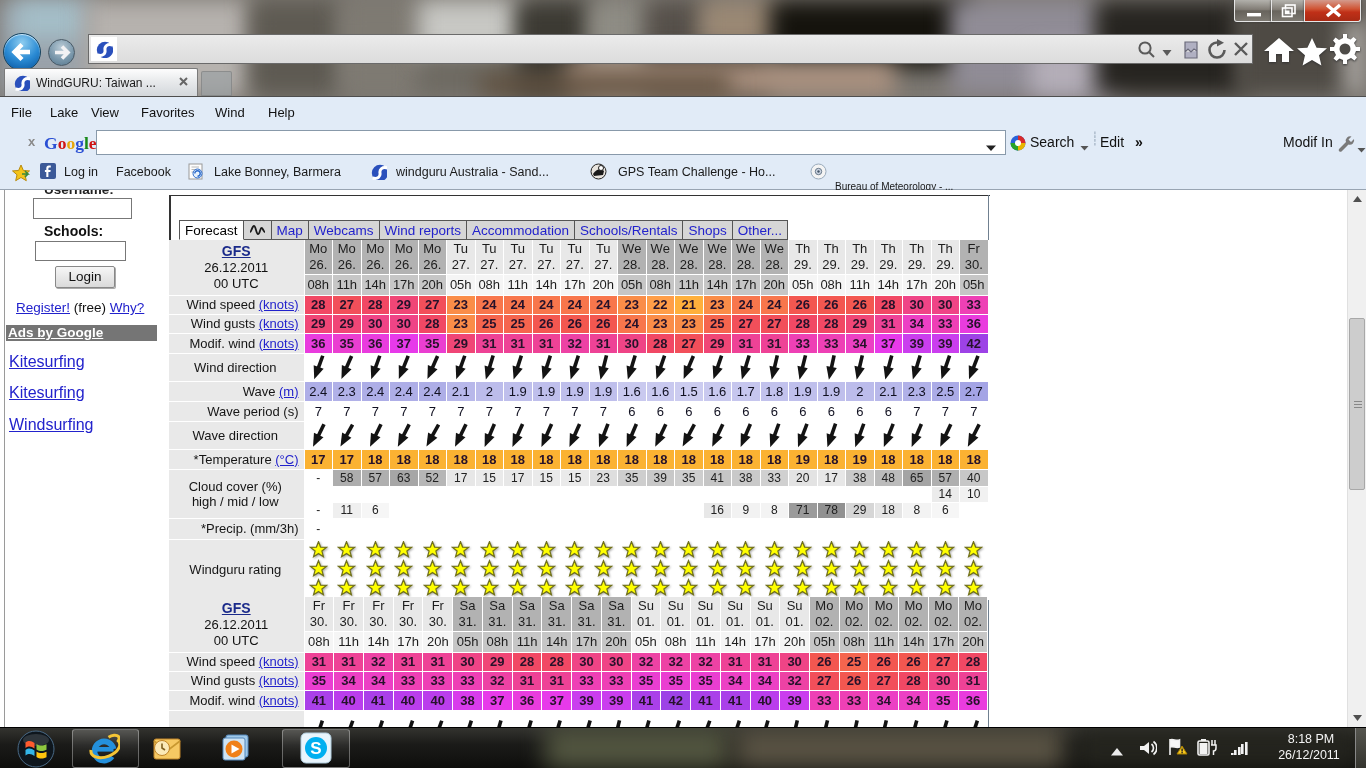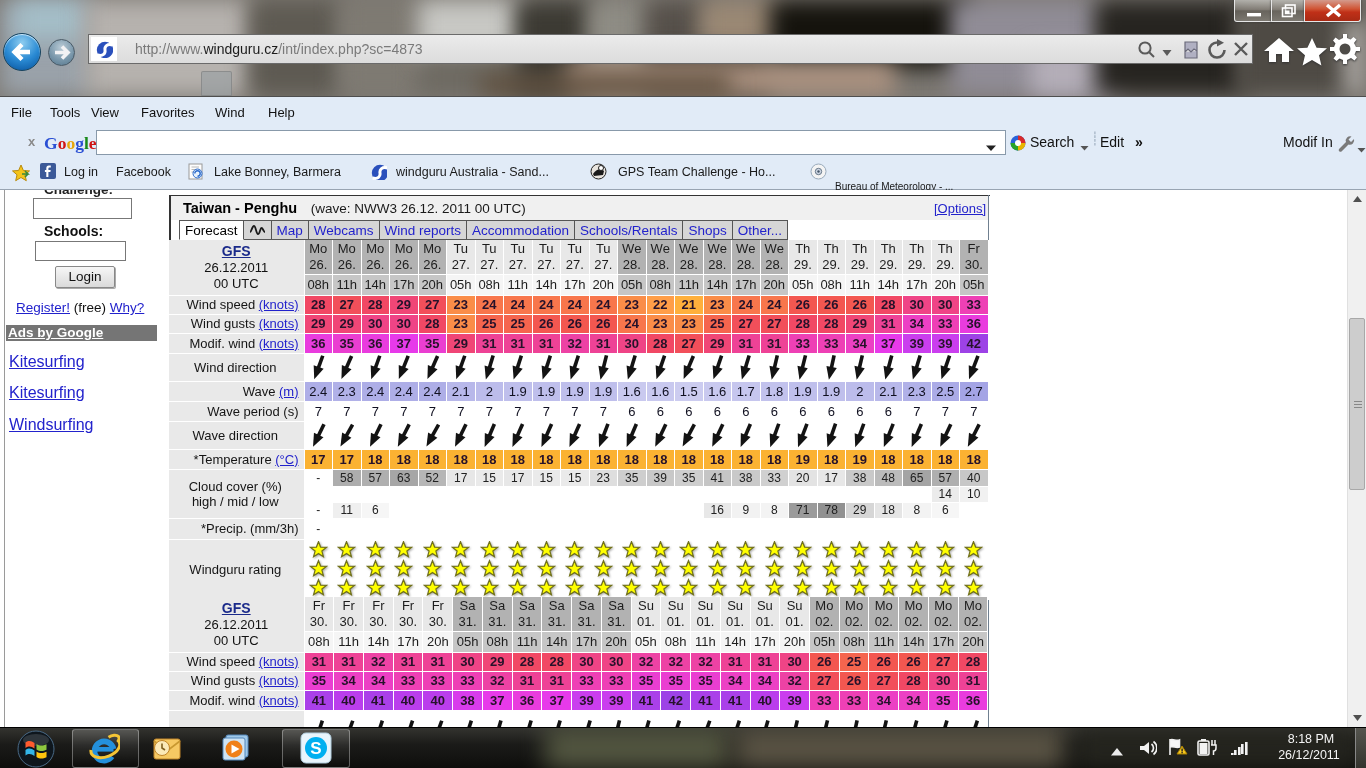--- a/index.html
+++ b/index.html
@@ -101,21 +101,20 @@
         <path d="M26 18 L12 18 M18 10.5 L10.5 18 L18 25.5" stroke="#fff" stroke-width="4.4" fill="none"></path>
       </svg></div>
 <div id="fwd"><svg width="25" height="25" viewBox="0 0 25 25">
         <path d="M6 12.5 L18 12.5 M13 6.5 L19 12.5 L13 18.5" stroke="#f2f2f4" stroke-width="3.6" fill="none"></path>
       </svg></div>
 <div id="addr">
       <div class="fav"><svg width="18" height="18" viewBox="0 0 18 18">
           <circle cx="10" cy="10" r="8.2" fill="#2a50bc"></circle>
           <path d="M1.5 12.5 C6 15.5 9.5 13.5 10 10 C10.5 6.5 14 4.5 18.5 7.5" stroke="#fff" stroke-width="3" fill="none" transform="rotate(-18 10 10)"></path>
         </svg></div>
-      <span class="url"><span>http://www.</span><span class="dkt">windguru.cz</span><span>/int/index.php?sc=4873</span></span>
       <span class="aico" style="left:1046px"><svg width="24" height="22" viewBox="0 0 24 22">
           <circle cx="10" cy="9" r="5.6" stroke="#5a5a5a" fill="none" stroke-width="2"></circle>
           <path d="M14.2 13.2 L19 18" stroke="#5a5a5a" fill="none" stroke-width="2"></path>
         </svg></span>
       <span class="aico" style="left:1072px;top:10px"><svg width="12" height="10" viewBox="0 0 12 10">
           <path d="M1.5 2 L6 8 L10.5 2 Z" fill="#5a5a5a"></path>
         </svg></span>
       <span class="aico" style="left:1092px"><svg width="20" height="22" viewBox="0 0 20 22">
           <path d="M4 3 H16 V12 L13 10 L10 13 L7 10 L4 13 Z M4 13 V19 H16 V12" fill="#b0b0c2" stroke="#6a6a7a" stroke-width="1.2"></path>
         </svg></span>
@@ -130,24 +129,34 @@
 <span class="ab" style="left:1262px;top:36px"><svg width="34" height="28" viewBox="0 0 34 28" style="filter:drop-shadow(0 1px 1px #333)">
         <path d="M17 2 L32 15 H27 V26 H20 V18 H14 V26 H7 V15 H2 Z" fill="#fff"></path>
       </svg></span>
 <span class="ab" style="left:1295px;top:36px"><svg width="34" height="30" viewBox="0 0 34 30" style="filter:drop-shadow(0 1px 1px #333)">
         <polygon points="17,2 21.6,11.7 32,12.3 24,19.2 26.4,29.5 17,23.9 7.6,29.5 10,19.2 2,12.3 12.4,11.7" fill="#fff"></polygon>
       </svg></span>
 <span class="ab" style="left:1328px;top:34px"><svg width="34" height="31" viewBox="0 0 34 31" style="filter:drop-shadow(0 1px 1px #333)">
         <path d="M17 4 V0 H13 V4 L9 6 L5.5 3.5 L3 6.5 L5.5 9.5 L4 13 H0 V17 H4 L6 21 L3.5 24.5 L6.5 27 L9.5 24.5 L13 26 V30 H17 V26 L21 24 L24.5 26.5 L27 23.5 L24.5 20.5 L26 17 H30 V13 H26 L24 9 L26.5 5.5 L23.5 3 L20.5 5.5 Z" fill="#fff" transform="translate(2,0)"></path>
         <circle cx="17" cy="15" r="5.5" fill="#4e4c48"></circle>
       </svg></span>
+<div id="tab">
+      <span class="ab" style="left:8px;top:5px"><svg width="17" height="17" viewBox="0 0 17 17">
+          <circle cx="10" cy="10" r="8.2" fill="#2a50bc"></circle>
+          <path d="M1.5 12.5 C6 15.5 9.5 13.5 10 10 C10.5 6.5 14 4.5 18.5 7.5" stroke="#fff" stroke-width="3" fill="none" transform="rotate(-18 10 10)"></path>
+        </svg></span>
+      <span class="ab" style="left:31px;top:7px">WindGURU: Taiwan ...</span>
+      <span class="ab" style="left:172px;top:6px"><svg width="13" height="13" viewBox="0 0 13 13">
+          <path d="M3 3 L10 10 M10 3 L3 10" stroke="#666" stroke-width="2"></path>
+        </svg></span>
+    </div>
 <div id="tabstub"></div>
 <div id="bars">
       <span class="mi" style="left:11px">File</span>
-      <span class="mi" style="left:50px">Tools</span>
+      <span class="mi" style="left:50px">Lake</span>
       <span class="mi" style="left:91px">View</span>
       <span class="mi" style="left:141px">Favorites</span>
       <span class="mi" style="left:215px">Wind</span>
       <span class="mi" style="left:268px">Help</span>
       <span class="ab" style="left:28px;top:37px;color:#8a8a8a;font-weight:bold">x</span>
       <span class="ab" style="left:44px;top:36px;font-family:'Liberation Serif',serif;font-size:17.5px;font-weight:bold;letter-spacing:0px"><span style="color:#2a4fd4">G</span><span style="color:#d01616">o</span><span style="color:#e8a60c">o</span><span style="color:#2a4fd4">g</span><span style="color:#1a8a1a">l</span><span style="color:#d01616">e</span></span>
       <div id="gsearch"></div>
       <span class="ab" style="left:985px;top:43px"><svg width="12" height="8" viewBox="0 0 12 8">
           <path d="M1 1.5 L6 7 L11 1.5 Z" fill="#222"></path>
         </svg></span>
@@ -202,38 +211,33 @@
       <span class="ab" style="left:618px;top:68px;font-size:12.5px;color:#1a1a1a">GPS Team Challenge - Ho...</span>
       <span class="ab" style="left:810px;top:66px"><svg width="17" height="17" viewBox="0 0 17 17">
           <circle cx="8.5" cy="8.5" r="7.5" fill="#f4f4f4" stroke="#9ab"></circle>
           <circle cx="8.5" cy="8.5" r="3.2" fill="#cdd6e4" stroke="#678"></circle>
           <circle cx="8.5" cy="8.5" r="1.2" fill="#456"></circle>
         </svg></span>
       <span class="ab" style="left:835px;top:84px;font-size:10px;color:#1a1a1a">Bureau of Meteorology - ...</span>
     </div>
 <div id="content">
       <div class="ab" style="left:4px;top:0;width:1px;height:537px;background:#9a9a9a"></div>
-      <div class="ab" style="left:44px;top:-8px;font-weight:bold;font-size:13.5px;color:#222">Challenge:</div>
+      <div class="ab" style="left:44px;top:-8px;font-weight:bold;font-size:13.5px;color:#222">Username:</div>
       <div class="ab" style="left:33px;top:8px;width:99px;height:21px;background:#fff;border:1px solid #777"></div>
       <div class="ab" style="left:44px;top:33px;font-weight:bold;font-size:14px;color:#111">Schools:</div>
       <div class="ab" style="left:35px;top:51px;width:91px;height:20px;background:#fff;border:1px solid #777"></div>
       <div class="ab" style="left:55px;top:76px;width:60px;height:22px;background:linear-gradient(#f6f6f6,#dadada);border:1px solid #888;border-radius:2px;box-shadow:1px 1px 0 #aaa;text-align:center;font-size:13.5px;padding-top:2px;color:#111">Login</div>
       <div class="ab" style="left:16px;top:110px;font-size:13.5px;color:#111"><a>Register!</a> (free) <a>Why?</a></div>
       <div class="ab" style="left:6px;top:135px;width:151px;height:16px;background:#757575;color:#fff;font-weight:bold;font-size:13.5px;padding-left:2px"><span style="text-decoration:underline">Ads by Google</span></div>
       <div class="ab" style="left:9px;top:163px;font-size:16px"><a>Kitesurfing</a></div>
       <div class="ab" style="left:9px;top:194px;font-size:16px"><a>Kitesurfing</a></div>
       <div class="ab" style="left:9px;top:226px;font-size:16px"><a>Windsurfing</a></div>
       <div class="ab" style="left:169px;top:5px;width:821px;height:1px;background:#333"></div>
       <div class="ab" style="left:169px;top:5px;width:2px;height:532px;background:#333"></div>
       <div class="ab" style="left:988px;top:5px;width:1px;height:532px;background:#708090"></div>
-      <div class="ab" style="left:171px;top:6px;width:817px;height:24px;background:#f0f0f0">
-        <span class="ab" style="left:12px;top:4px;font-size:14.5px;font-weight:bold;color:#000">Taiwan - Penghu</span>
-        <span class="ab" style="left:136px;top:5px;font-size:13.5px;color:#1a1a1a">&nbsp;(wave: NWW3 26.12. 2011 00 UTC)</span>
-        <span class="ab" style="right:2px;top:5px;font-size:13px"><a>[Options]</a></span>
-      </div>
       <div class="ab" style="left:179px;top:30px;height:20px;white-space:nowrap;font-size:13.5px"><span style="display:inline-block;height:20px;padding:2px 5px 0 5px;background:#fff;border:1px solid #555;border-left:none;vertical-align:top;border-left:1px solid #555;border-bottom:1px solid #fff">Forecast</span><span style="display:inline-block;height:20px;padding:2px 5px 0 5px;background:#d6d6d6;border:1px solid #555;border-left:none;vertical-align:top"><svg width="17" height="13" viewBox="0 0 17 13">
             <path d="M1 9 C2.5 9 3 3 5 3 C7 3 7 11 9 11 C11 11 11 5 12.5 5 C14 5 14.5 9 16 9" stroke="#1a1a1a" stroke-width="1.8" fill="none"></path>
           </svg></span><span style="display:inline-block;height:20px;padding:2px 5px 0 5px;background:#d6d6d6;border:1px solid #555;border-left:none;vertical-align:top"><a style="text-decoration:none">Map</a></span><span style="display:inline-block;height:20px;padding:2px 5px 0 5px;background:#d6d6d6;border:1px solid #555;border-left:none;vertical-align:top"><a style="text-decoration:none">Webcams</a></span><span style="display:inline-block;height:20px;padding:2px 5px 0 5px;background:#d6d6d6;border:1px solid #555;border-left:none;vertical-align:top"><a style="text-decoration:none">Wind reports</a></span><span style="display:inline-block;height:20px;padding:2px 5px 0 5px;background:#d6d6d6;border:1px solid #555;border-left:none;vertical-align:top"><a style="text-decoration:none">Accommodation</a></span><span style="display:inline-block;height:20px;padding:2px 5px 0 5px;background:#d6d6d6;border:1px solid #555;border-left:none;vertical-align:top"><a style="text-decoration:none">Schools/Rentals</a></span><span style="display:inline-block;height:20px;padding:2px 5px 0 5px;background:#d6d6d6;border:1px solid #555;border-left:none;vertical-align:top"><a style="text-decoration:none">Shops</a></span><span style="display:inline-block;height:20px;padding:2px 5px 0 5px;background:#d6d6d6;border:1px solid #555;border-left:none;vertical-align:top"><a style="text-decoration:none">Other...</a></span></div>
       <table class="wg" style="left:169px;top:50px;width:819px">
         <colgroup>
           <col style="width:135px">
           <col style="width:28.5px">
           <col style="width:28.5px">
           <col style="width:28.5px">
           <col style="width:28.5px">

